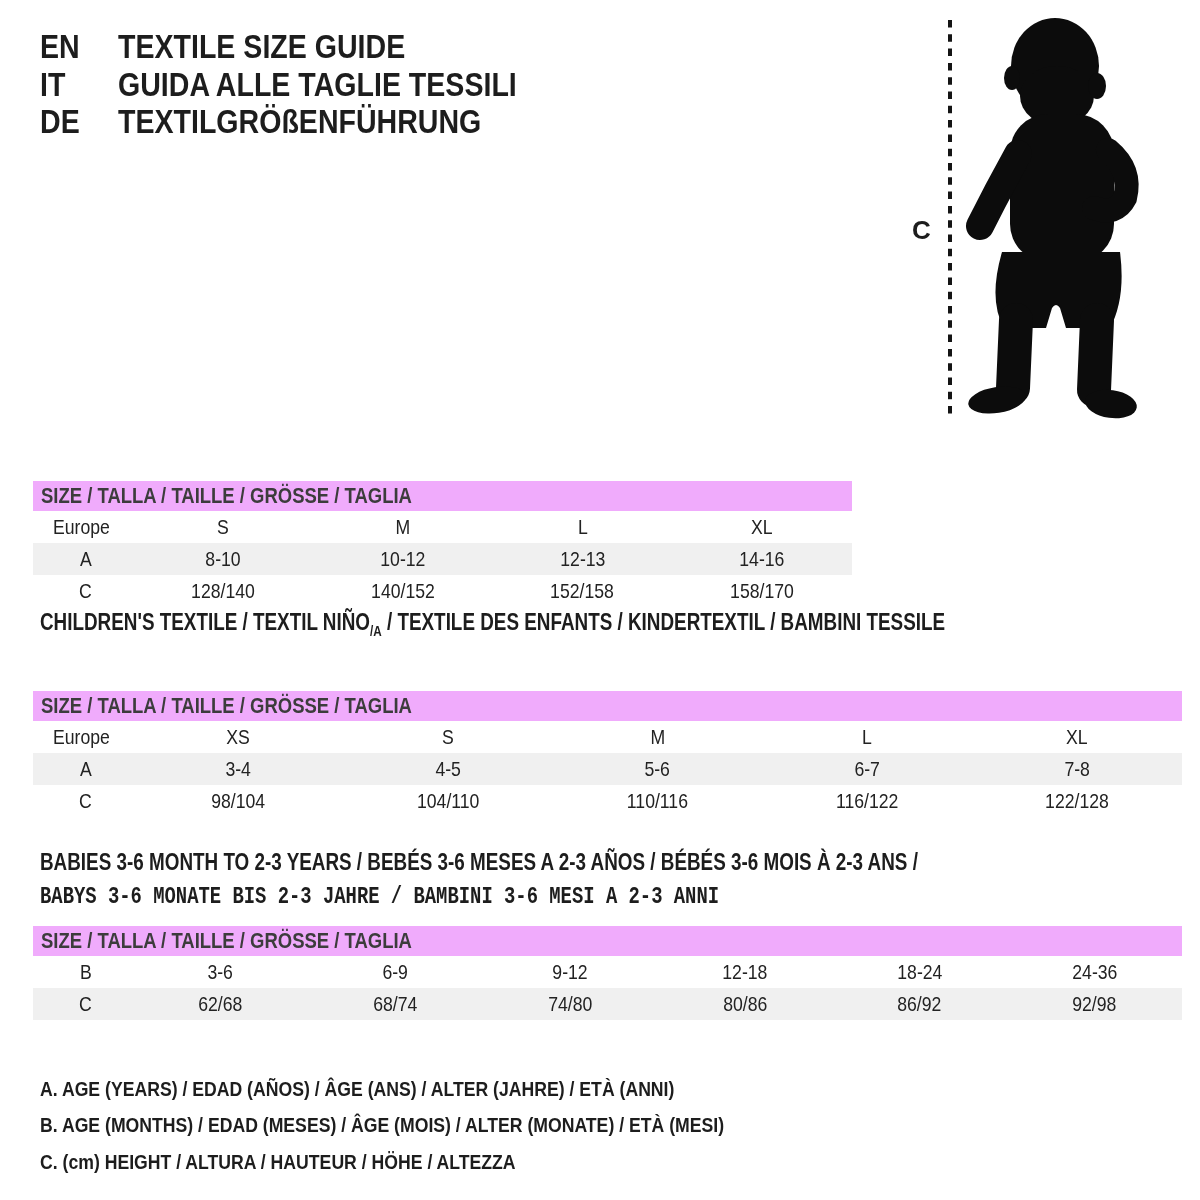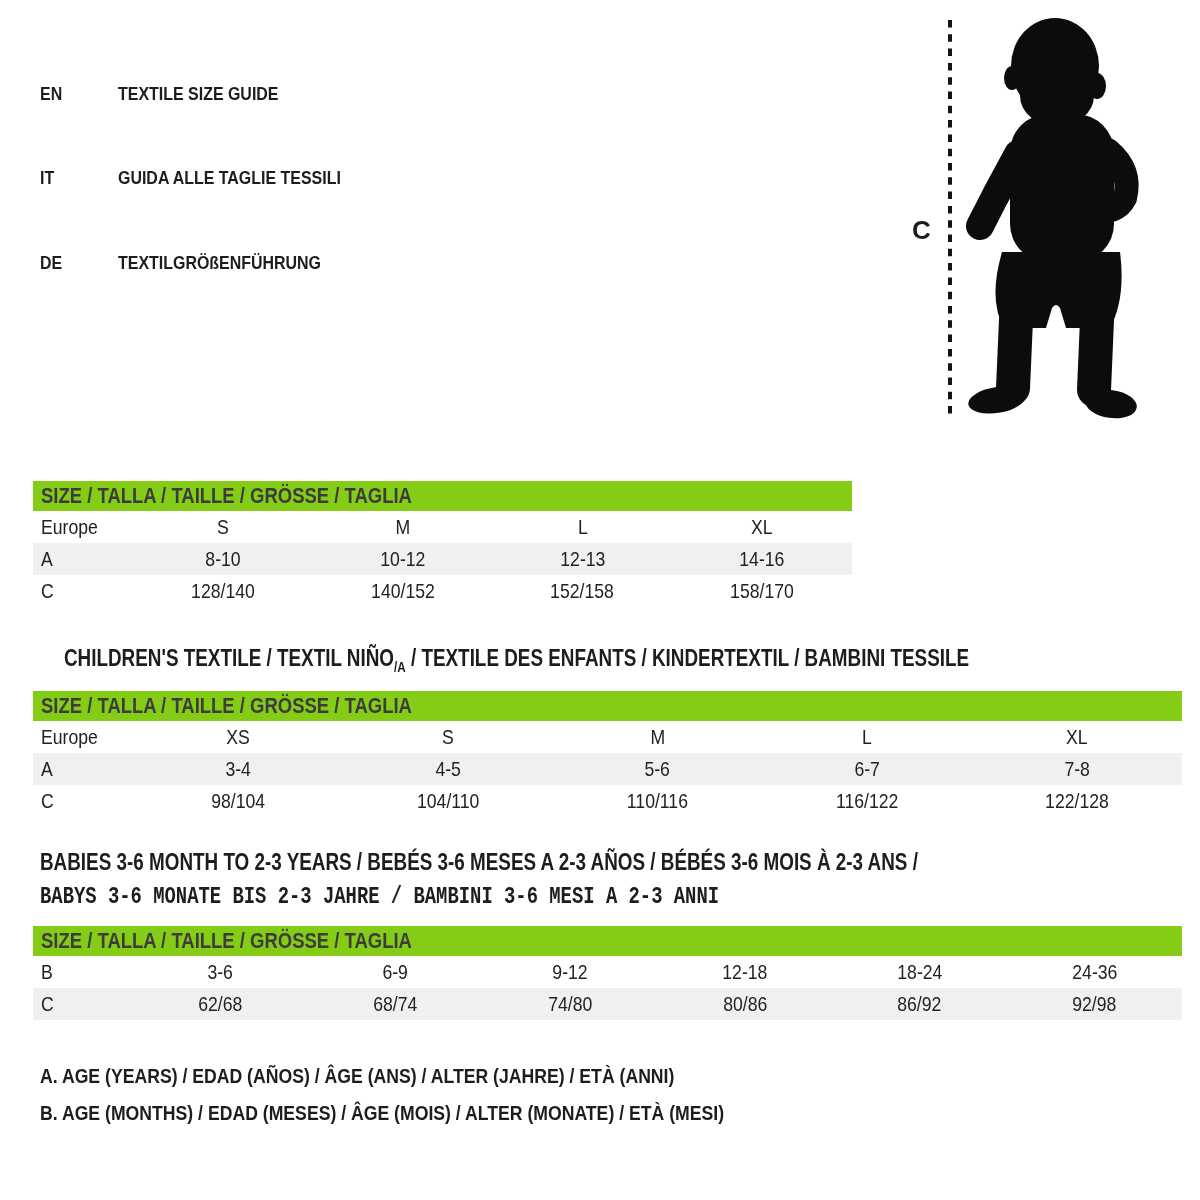--- a/index.html
+++ b/index.html
@@ -6,52 +6,52 @@
   .page {
     position:relative; width:1200px; height:1200px; background:#ffffff;
     font-family:"Liberation Sans", sans-serif; color:#1d1d1d; overflow:hidden;
   }
   
   .cnd  { display:inline-block; transform:scaleX(0.84); transform-origin:0 50%; white-space:nowrap; }
   .cndc { display:inline-block; transform:scaleX(0.84); transform-origin:50% 50%; white-space:nowrap; }
 
   
   .lang { position:absolute; left:40px; top:28px; }
-  .lang-row { display:flex; align-items:center; height:37.5px; font-weight:bold; font-size:19px;margin-top:47px; }
+  .lang-row { display:flex; align-items:center; height:37.5px; font-weight:bold; font-size:34px; }
   .lang-code { width:78px; flex:0 0 78px; }
 
   
   .sec-title { position:absolute; left:40px; font-weight:bold; font-size:23px; line-height:28px; }
   .sec-title .cnd { transform:scaleX(0.82); }
   .subA { font-size:0.62em; vertical-align:sub; }
 
   
   .table { position:absolute; left:33px; }
   .w-junior { width:819px; }
   .w-wide   { width:1149px; }
   .bar {
-    height:30px; background:#84cc16; color:#3c3c3c;
+    height:30px; background:#f0abfc; color:#3c3c3c;
     display:flex; align-items:center; padding-left:8px; box-sizing:border-box;
     font-weight:bold; font-size:22px;
   }
   .trow { display:grid; align-items:center; height:32px; font-size:21px; color:#222; }
   .trow.stripe { background:#f0f0f0; }
   .cols4 { grid-template-columns:100px repeat(4,1fr); }
   .cols5 { grid-template-columns:100px repeat(5,1fr); }
   .cols6 { grid-template-columns:100px repeat(6,1fr); }
   .cell { text-align:center; }
-  .cell.label { text-align:left; padding-left:8px; }
+  .cell.label { text-align:center; padding-left:8px; }
 
   
   .figure-svg { position:absolute; left:940px; top:12px; }
   .c-label { position:absolute; left:912px; top:215px; font-weight:bold; font-size:26px; }
 
   
   .legend { position:absolute; left:40px; top:1064px; }
-  .legend-line { height:36.5px; display:flex; align-items:flex-start; font-weight:bold; font-size:21px; }
+  .legend-line { height:36.5px; display:flex; align-items:flex-end; font-weight:bold; font-size:21px; }
 </style>
 </head>
 <body>
 
 <div class="page">
 
   <div class="lang">
     <div class="lang-row">
       <span class="lang-code"><span class="cnd">EN</span></span>
       <span class="cnd">TEXTILE SIZE GUIDE</span>
@@ -106,21 +106,21 @@
     </div>
     <div class="trow cols4">
       <div class="cell label"><span class="cnd">C</span></div>
       <div class="cell"><span class="cndc">128/140</span></div>
       <div class="cell"><span class="cndc">140/152</span></div>
       <div class="cell"><span class="cndc">152/158</span></div>
       <div class="cell"><span class="cndc">158/170</span></div>
     </div>
   </div>
 
-  <div class="sec-title" style="top:644px;margin-left:24px;">
+  <div class="sec-title" style="top:608px;">
     <span class="cnd"><span>CHILDREN'S TEXTILE / TEXTIL NIÑO</span><span class="subA">/A</span><span> / TEXTILE DES ENFANTS / KINDERTEXTIL / BAMBINI TESSILE</span></span>
   </div>
   <div class="table w-wide" style="top:691px;">
     <div class="bar">
       <span class="cnd">SIZE / TALLA / TAILLE / GRÖSSE / TAGLIA</span>
     </div>
     <div class="trow cols5">
       <div class="cell label"><span class="cnd">Europe</span></div>
       <div class="cell"><span class="cndc">XS</span></div>
       <div class="cell"><span class="cndc">S</span></div>
@@ -176,15 +176,18 @@
     </div>
   </div>
 
   <div class="legend">
     <div class="legend-line">
         <span class="cnd">A. AGE (YEARS) / EDAD (AÑOS) / ÂGE (ANS) / ALTER (JAHRE) / ETÀ (ANNI)</span>
       </div>
     <div class="legend-line">
         <span class="cnd">B. AGE (MONTHS) / EDAD (MESES) / ÂGE (MOIS) / ALTER (MONATE) / ETÀ (MESI)</span>
       </div>
+    <div class="legend-line">
+        <span class="cnd">C. (cm) HEIGHT / ALTURA / HAUTEUR / HÖHE / ALTEZZA</span>
+      </div>
   </div>
 
 </div>
 
 </body></html>

